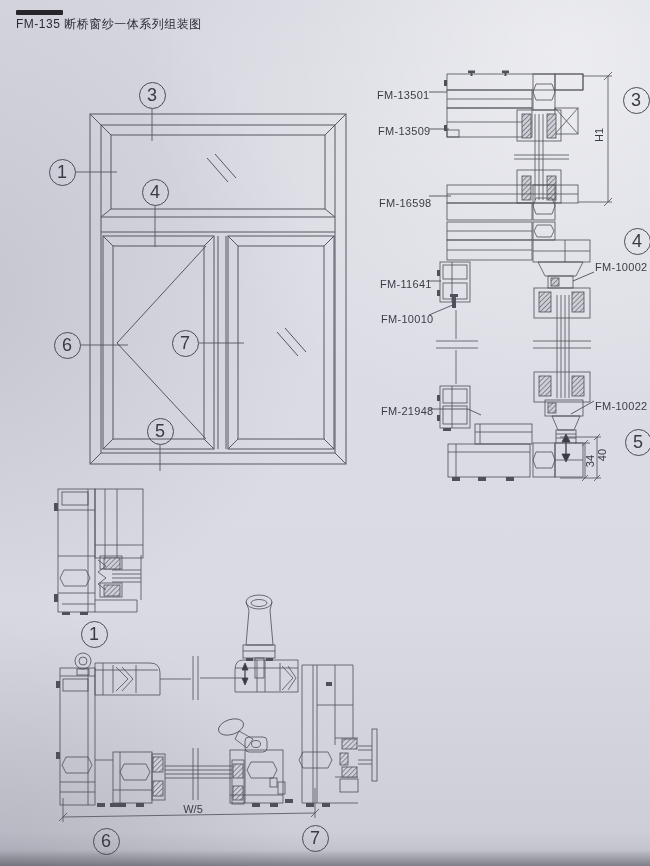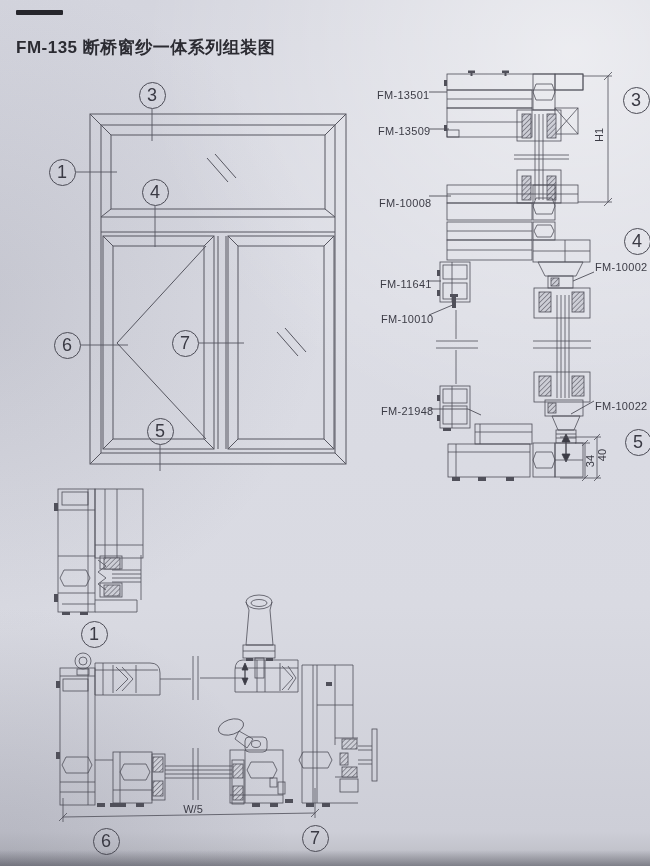--- a/index.html
+++ b/index.html
@@ -8,21 +8,21 @@
     font-family:"Liberation Sans","DejaVu Sans",sans-serif;
     background:
       radial-gradient(120% 80% at 88% 6%, rgba(255,255,255,.55), rgba(255,255,255,0) 55%),
       radial-gradient(100% 70% at -5% 35%, rgba(80,82,100,.16), rgba(80,82,100,0) 55%),
       radial-gradient(90% 60% at 0% 100%, rgba(70,72,88,.18), rgba(70,72,88,0) 50%),
       linear-gradient(180deg,#d4d5de 0%,#dbdce4 35%,#d9dae2 70%,#cdced7 96%,#b9bac2 100%);
   }
   .shadow-bottom{position:absolute;left:0;right:0;bottom:0;height:16px;
     background:linear-gradient(180deg,rgba(55,55,66,0),rgba(55,55,66,.45));}
   .accent-bar{position:absolute;left:16px;top:10px;width:47px;height:5px;background:#26262c;border-radius:1px;}
-  .title{position:absolute;left:16px;top:36px;font-size:17px;font-weight:bold;
+  .title{position:absolute;left:16px;top:16px;font-size:12px;font-weight:normal;
     color:#2b2b32;letter-spacing:.5px;white-space:nowrap;}
   svg{position:absolute;left:0;top:0;}
   .plabel{position:absolute;font-size:11px;color:#3c3c46;letter-spacing:.3px;white-space:nowrap;margin-top:8px;}
   .callout{position:absolute;width:27px;height:27px;border:1.4px solid #4c4c56;border-radius:50%;
     box-sizing:border-box;display:flex;align-items:center;justify-content:center;
     font-size:18px;line-height:1;color:#3a3a44;}
   .dim{position:absolute;font-size:11px;color:#3c3c46;text-align:center;white-space:nowrap;}
   .rot{transform:rotate(-90deg);transform-origin:center;}
 </style>
 </head>
@@ -419,21 +419,21 @@
           <line x1="315" y1="788" x2="315" y2="818"></line>
         <line x1="63" y1="817" x2="315" y2="813"></line>
         <line x1="59" y1="821" x2="67" y2="813"></line>
           <line x1="311" y1="817" x2="319" y2="809"></line>
       </g>
     </g>
   </svg>
 
   <div class="plabel" style="left:377px;top:81px">FM-13501</div>
   <div class="plabel" style="left:378px;top:117px">FM-13509</div>
-  <div class="plabel" style="left:379px;top:189px">FM-10008</div>
+  <div class="plabel" style="left:379px;top:189px">FM-16598</div>
   <div class="plabel" style="left:380px;top:270px">FM-11641</div>
   <div class="plabel" style="left:381px;top:305px">FM-10010</div>
   <div class="plabel" style="left:381px;top:397px">FM-21948</div>
   <div class="plabel" style="left:595px;top:253px">FM-10002</div>
   <div class="plabel" style="left:595px;top:392px">FM-10022</div>
 
   <div class="dim rot" style="left:587px;top:129px;width:24px">H1</div>
   <div class="dim rot" style="left:578px;top:455px;width:24px">34</div>
   <div class="dim rot" style="left:590px;top:449px;width:24px">40</div>
   <div class="dim" style="left:176px;top:803px;width:34px">W/5</div>

